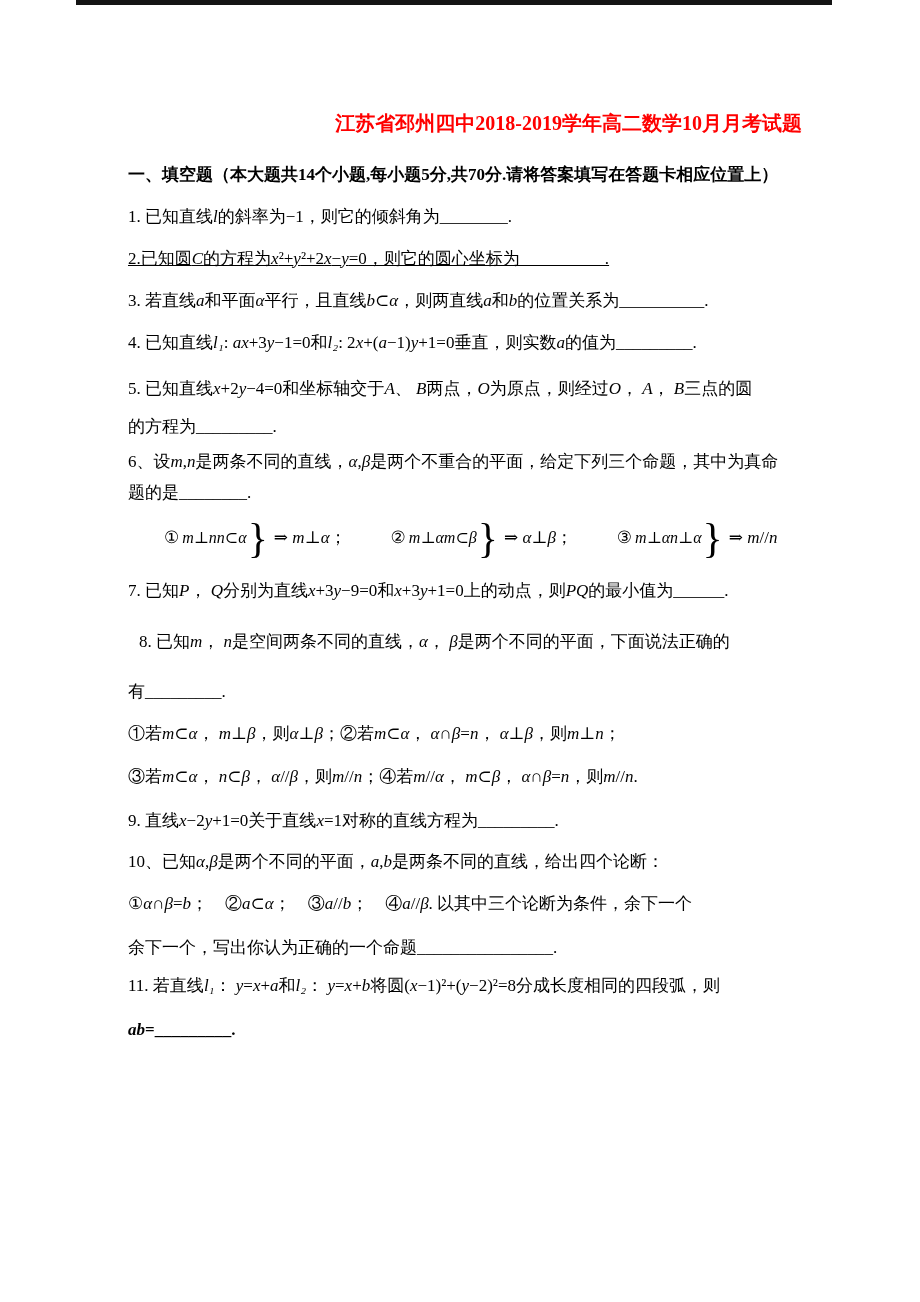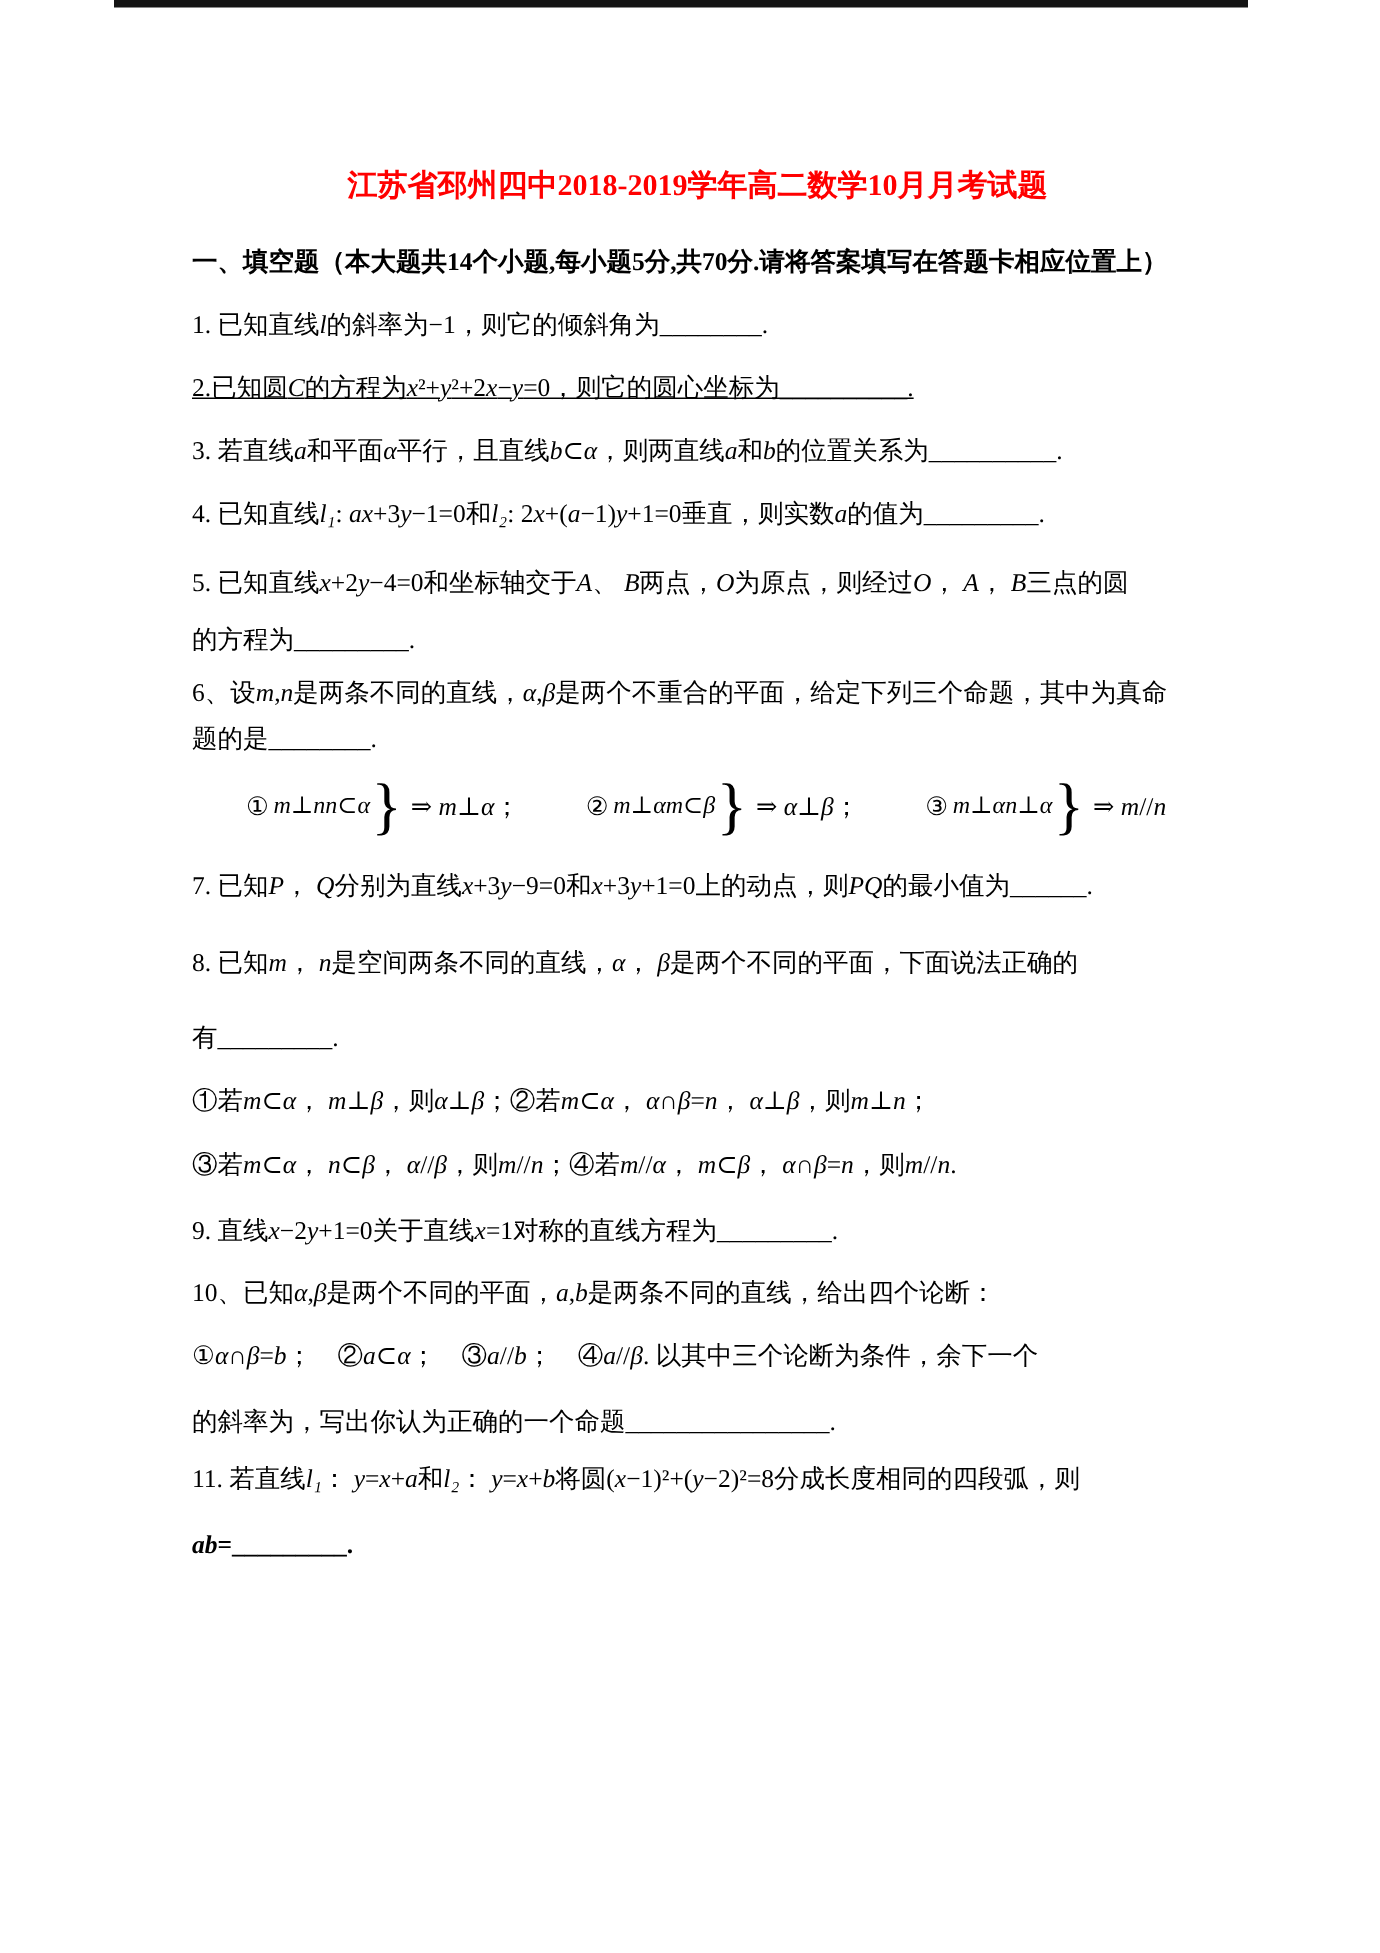--- a/index.html
+++ b/index.html
@@ -44,21 +44,21 @@
   .stack-col span { font-size:16px; line-height:20px; }
   .brace { font-size:42px; line-height:40px; margin-left:1px; font-weight:400; }
   .post { margin-left:6px; }
 </style>
 </head>
 <body>
 
 <div class="page">
   <div class="top-edge"></div>
   <div class="content">
-    <h1 class="title" style="color: rgb(255, 0, 0);">江苏省邳州四中2018-2019学年高二数学10月月考试题</h1>
+    <h1 class="title" style="color: rgb(255, 0, 0); text-align: right;">江苏省邳州四中2018-2019学年高二数学10月月考试题</h1>
     <div class="section-header">一、填空题（本大题共14个小题,每小题5分,共70分.请将答案填写在答题卡相应位置上）</div>
     <div id="lines">
         <div class="line" style="margin-top: 20px;">1. 已知直线<i>l</i>的斜率为−1，则它的倾斜角为________.</div>
         <div class="line" style="margin-top: 20px; text-decoration: underline;">2.已知圆<i>C</i>的方程为<i>x</i>²+<i>y</i>²+2<i>x</i>−<i>y</i>=0，则它的圆心坐标为__________.</div>
         <div class="line" style="margin-top: 20px;">3. 若直线<i>a</i>和平面<i>α</i>平行，且直线<i>b</i>⊂<i>α</i>，则两直线<i>a</i>和<i>b</i>的位置关系为__________.</div>
         <div class="line" style="margin-top: 20px;">4. 已知直线<i>l₁</i>:  <i>ax</i>+3<i>y</i>−1=0和<i>l₂</i>:  2<i>x</i>+(<i>a</i>−1)<i>y</i>+1=0垂直，则实数<i>a</i>的值为_________.</div>
         <div class="line" style="margin-top: 24px;">5. 已知直线<i>x</i>+2<i>y</i>−4=0和坐标轴交于<i>A</i>、 <i>B</i>两点，<i>O</i>为原点，则经过<i>O</i>， <i>A</i>， <i>B</i>三点的圆</div>
         <div class="line" style="margin-top: 16px;">的方程为_________.</div>
         <div class="line" style="margin-top: 13px;">6、设<i>m</i>,<i>n</i>是两条不同的直线，<i>α</i>,<i>β</i>是两个不重合的平面，给定下列三个命题，其中为真命</div>
         <div class="line" style="margin-top: 9px;">题的是________.</div>
@@ -85,25 +85,25 @@
             <span class="circ">③</span>
             <span class="stack-col">
               <span><i>m</i>⊥<i>α</i></span>
               <span><i>n</i>⊥<i>α</i></span>
             </span>
             <span class="brace">}</span>
             <span class="post">⇒ <i>m</i>//<i>n</i></span>
           </span>
         </div>
         <div class="line" style="margin-top: 22px;">7. 已知<i>P</i>， <i>Q</i>分别为直线<i>x</i>+3<i>y</i>−9=0和<i>x</i>+3<i>y</i>+1=0上的动点，则<i>PQ</i>的最小值为______.</div>
-        <div class="line" style="margin-top: 29px;">8. 已知<i>m</i>， <i>n</i>是空间两条不同的直线，<i>α</i>， <i>β</i>是两个不同的平面，下面说法正确的</div>
+        <div class="line" style="margin-top: 29px; margin-left: 11px;">8. 已知<i>m</i>， <i>n</i>是空间两条不同的直线，<i>α</i>， <i>β</i>是两个不同的平面，下面说法正确的</div>
         <div class="line" style="margin-top: 28px;">有_________.</div>
         <div class="line" style="margin-top: 20px;">①若<i>m</i>⊂<i>α</i>， <i>m</i>⊥<i>β</i>，则<i>α</i>⊥<i>β</i>；②若<i>m</i>⊂<i>α</i>， <i>α</i>∩<i>β</i>=<i>n</i>， <i>α</i>⊥<i>β</i>，则<i>m</i>⊥<i>n</i>；</div>
         <div class="line" style="margin-top: 21px;">③若<i>m</i>⊂<i>α</i>， <i>n</i>⊂<i>β</i>， <i>α</i>//<i>β</i>，则<i>m</i>//<i>n</i>；④若<i>m</i>//<i>α</i>， <i>m</i>⊂<i>β</i>， <i>α</i>∩<i>β</i>=<i>n</i>，则<i>m</i>//<i>n</i>.</div>
         <div class="line" style="margin-top: 22px;">9. 直线<i>x</i>−2<i>y</i>+1=0关于直线<i>x</i>=1对称的直线方程为_________.</div>
         <div class="line" style="margin-top: 19px;">10、已知<i>α</i>,<i>β</i>是两个不同的平面，<i>a</i>,<i>b</i>是两条不同的直线，给出四个论断：</div>
         <div class="line" style="margin-top: 20px;">①<i>α</i>∩<i>β</i>=<i>b</i>；　②<i>a</i>⊂<i>α</i>；　③<i>a</i>//<i>b</i>；　④<i>a</i>//<i>β</i>. 以其中三个论断为条件，余下一个</div>
-        <div class="line" style="margin-top: 22px;">的斜率为，写出你认为正确的一个命题________________.</div>
+        <div class="line" style="margin-top: 22px;">余下一个，写出你认为正确的一个命题________________.</div>
         <div class="line" style="margin-top: 16px;">11. 若直线<i>l₁</i>：  <i>y</i>=<i>x</i>+<i>a</i>和<i>l₂</i>：  <i>y</i>=<i>x</i>+<i>b</i>将圆(<i>x</i>−1)²+(<i>y</i>−2)²=8分成长度相同的四段弧，则</div>
         <div class="line" style="margin-top: 22px; font-weight: bold;"><i>ab</i>=_________.</div>
       </div>
   </div>
 </div>
 
 </body></html>

